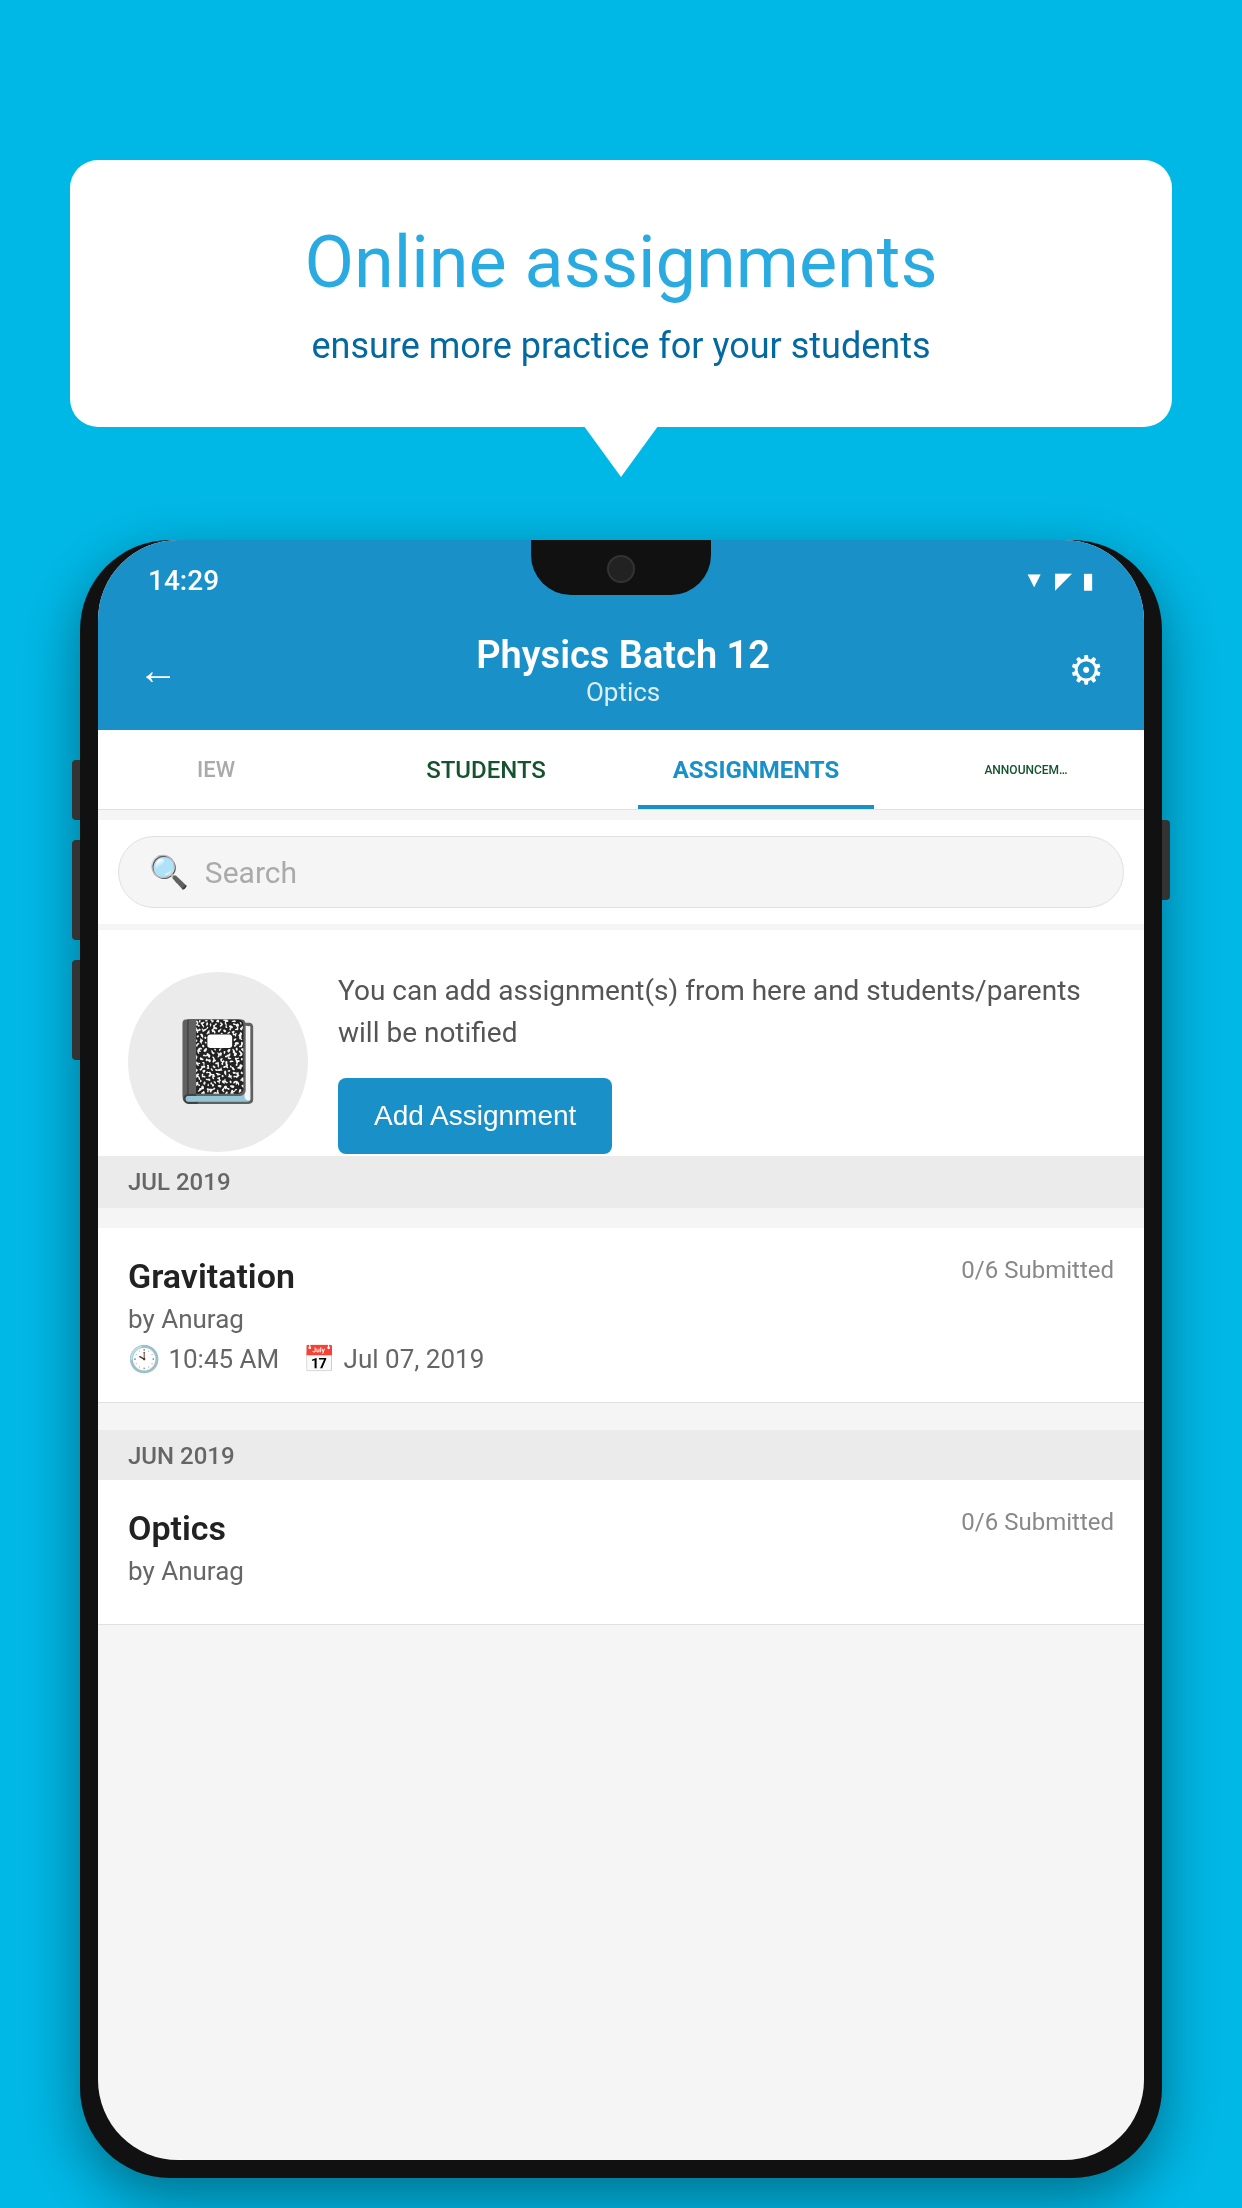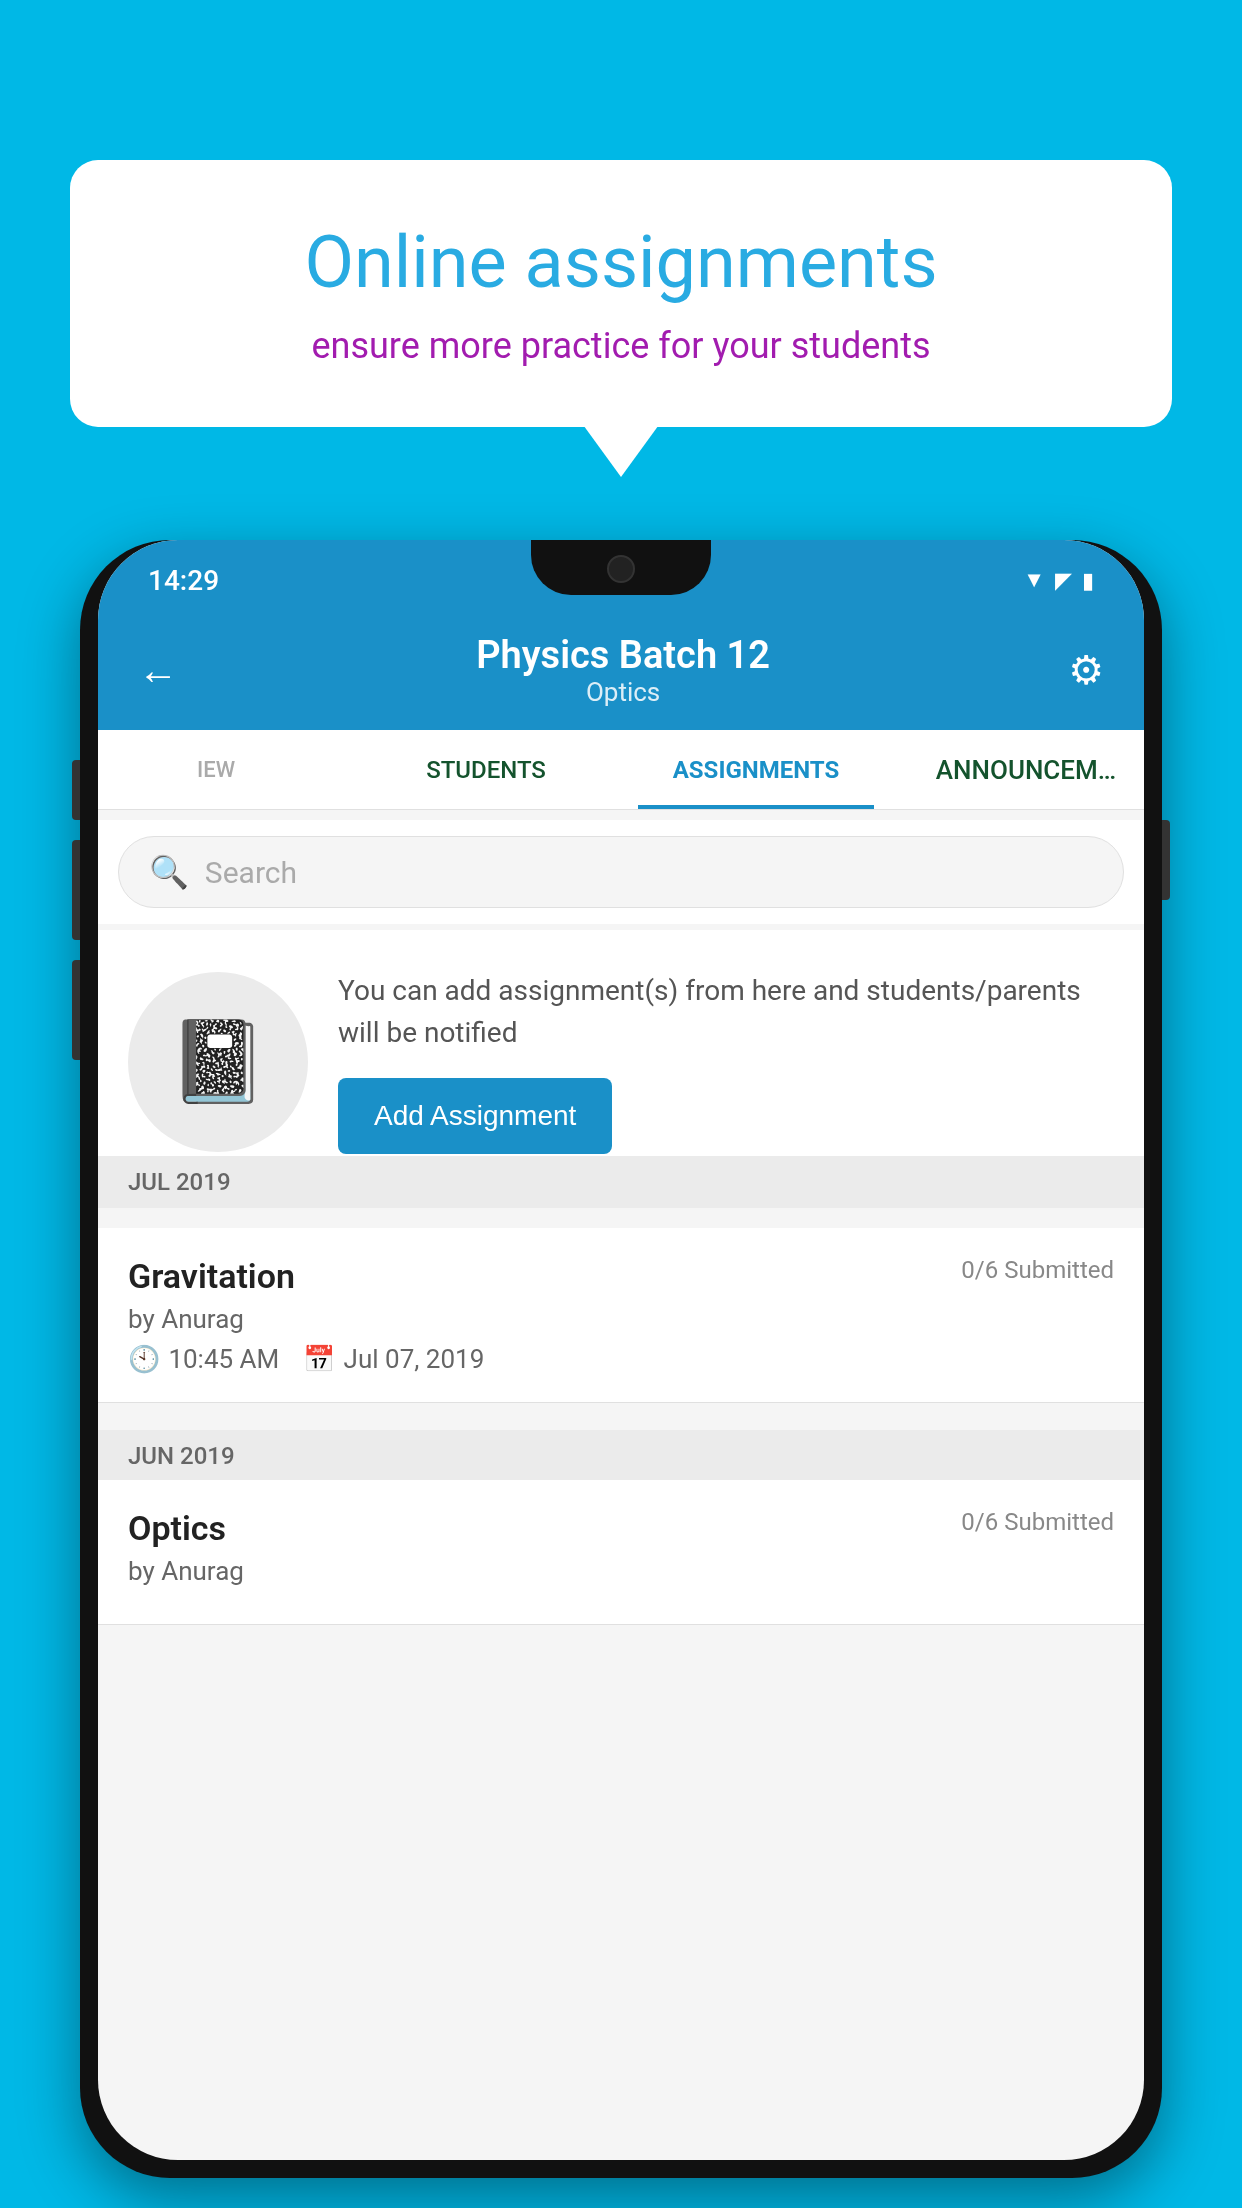--- a/index.html
+++ b/index.html
@@ -44,21 +44,21 @@
 
     .speech-bubble-title {
       font-size: 72px;
       color: #29ABE2;
       font-weight: 400;
       margin-bottom: 20px;
     }
 
     .speech-bubble-subtitle {
       font-size: 36px;
-      color: #a21caf;
+      color: #0369a1;
       font-weight: 400;
     }
 
     
     .phone-container {
       position: absolute;
       top: 540px;
       left: 80px;
       right: 80px;
       bottom: 30px;
@@ -471,21 +471,21 @@
           <div class="app-bar-title">Physics Batch 12</div>
           <div class="app-bar-subtitle">Optics</div>
         </div>
         <span class="app-bar-settings">⚙</span>
       </div>
 
       <div class="tabs-container">
         <div class="tab-item" style="font-size:22px; color:#aaa;">IEW</div>
         <div class="tab-item">STUDENTS</div>
         <div class="tab-item active">ASSIGNMENTS</div>
-        <div class="tab-item" style="font-size:26px;">ANNOUNCEM…</div>
+        <div class="tab-item" style="font-size:12px;">ANNOUNCEM…</div>
       </div>
 
       <div class="search-bar">
         <div class="search-input-container">
           <span class="search-icon-char">🔍</span>
           <span class="search-placeholder">Search</span>
         </div>
       </div>
 
       <div class="empty-state-card">

